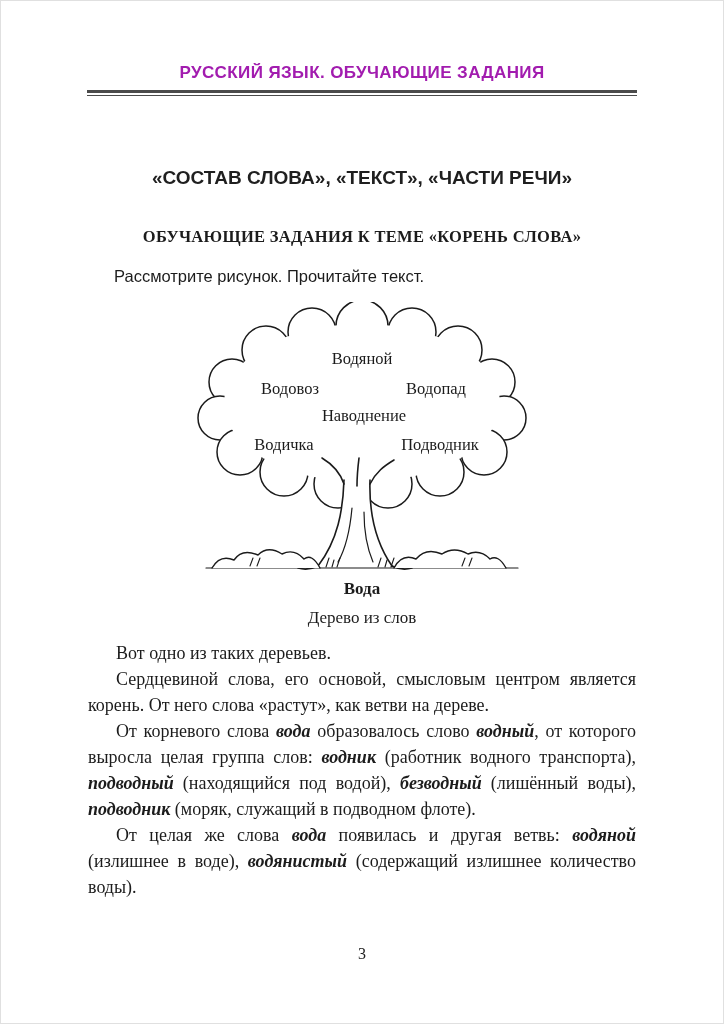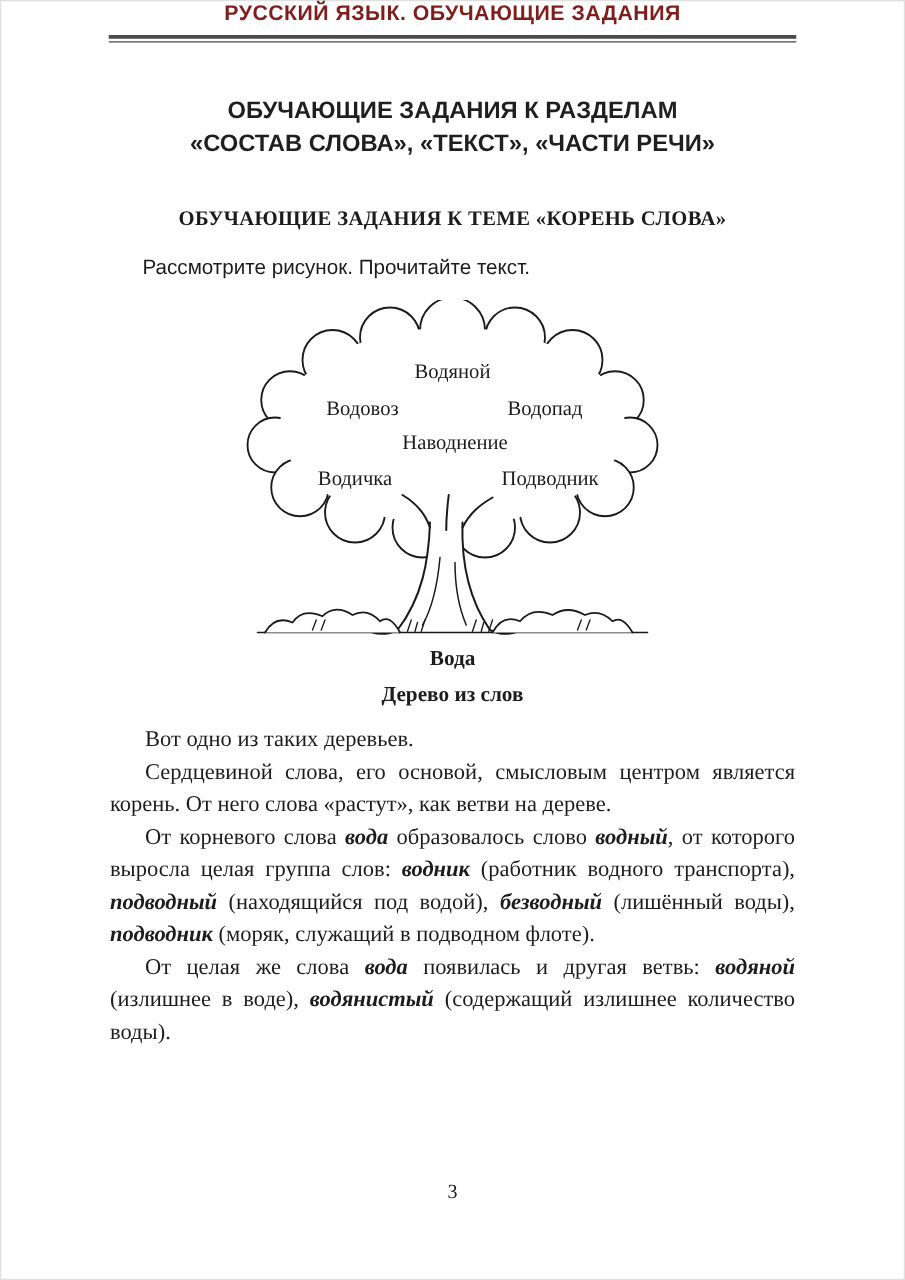--- a/index.html
+++ b/index.html
@@ -10,21 +10,21 @@
   }
   .page{
     position:absolute;inset:0;
     border:1px solid #e0e0e0;box-sizing:border-box;
     background:#fff;
   }
   .running-head{
     text-align:center;
     font-family:"Liberation Sans",sans-serif;
     font-weight:bold;font-size:17px;letter-spacing:.4px;
-    color:#7f1d1d;
+    padding-top:62px;color:#a21caf;
   }
   .double-rule{
     margin:7px 86px 0 86px;
     height:2px;
     border-top:3px solid #4b4b4b;
     border-bottom:1px solid #4b4b4b;
   }
   .section-title{
     font-family:"Liberation Sans",sans-serif;
     font-weight:bold;font-size:19px;line-height:1.4;
@@ -35,21 +35,21 @@
     font-weight:bold;font-size:16.5px;letter-spacing:.3px;
     text-align:center;margin:36px 40px 12px 40px;
   }
   .instruction{
     font-family:"Liberation Sans",sans-serif;
     font-size:16.5px;margin:20px 87px 16px 87px;text-indent:26px;
   }
   figure{margin:6px 0 0 0;text-align:center;}
   figure svg{display:block;margin:0 auto;}
   figcaption{
-    font-weight:bold;font-size:17px;margin-top:6px;
+    font-weight:normal;font-size:17px;margin-top:6px;
   }
   .body-text{
     margin:12px 87px 0 87px;
     font-size:18px;line-height:26px;text-align:justify;
   }
   .body-text p{margin:0;text-indent:28px;}
   .em{font-style:italic;font-weight:bold;}
   .page-number{
     position:absolute;left:0;right:0;bottom:60px;
     text-align:center;font-size:16px;
@@ -61,21 +61,21 @@
   svg text.root-word{font-weight:bold;font-size:17px;}
 </style>
 </head>
 <body>
 
 <div class="page">
 
   <div class="running-head">РУССКИЙ ЯЗЫК. ОБУЧАЮЩИЕ ЗАДАНИЯ</div>
   <div class="double-rule"></div>
 
-  <h1 class="section-title"><span>ОБУЧАЮЩИЕ ЗАДАНИЯ К РАЗДЕЛАМ</span><br><span>«СОСТАВ СЛОВА», «ТЕКСТ», «ЧАСТИ РЕЧИ»</span></h1>
+  <h1 class="section-title"><br><span>«СОСТАВ СЛОВА», «ТЕКСТ», «ЧАСТИ РЕЧИ»</span></h1>
 
   <h2 class="topic-title">ОБУЧАЮЩИЕ ЗАДАНИЯ К ТЕМЕ «КОРЕНЬ СЛОВА»</h2>
 
   <p class="instruction">Рассмотрите рисунок. Прочитайте текст.</p>
 
   <figure>
     <svg width="340" height="300" viewBox="0 0 340 300" aria-hidden="true">
       <g stroke="#1b1b1b" stroke-width="1.5" fill="#ffffff">
         <circle cx="170" cy="24" r="26"></circle>
         <circle cx="120" cy="30" r="24"></circle>

